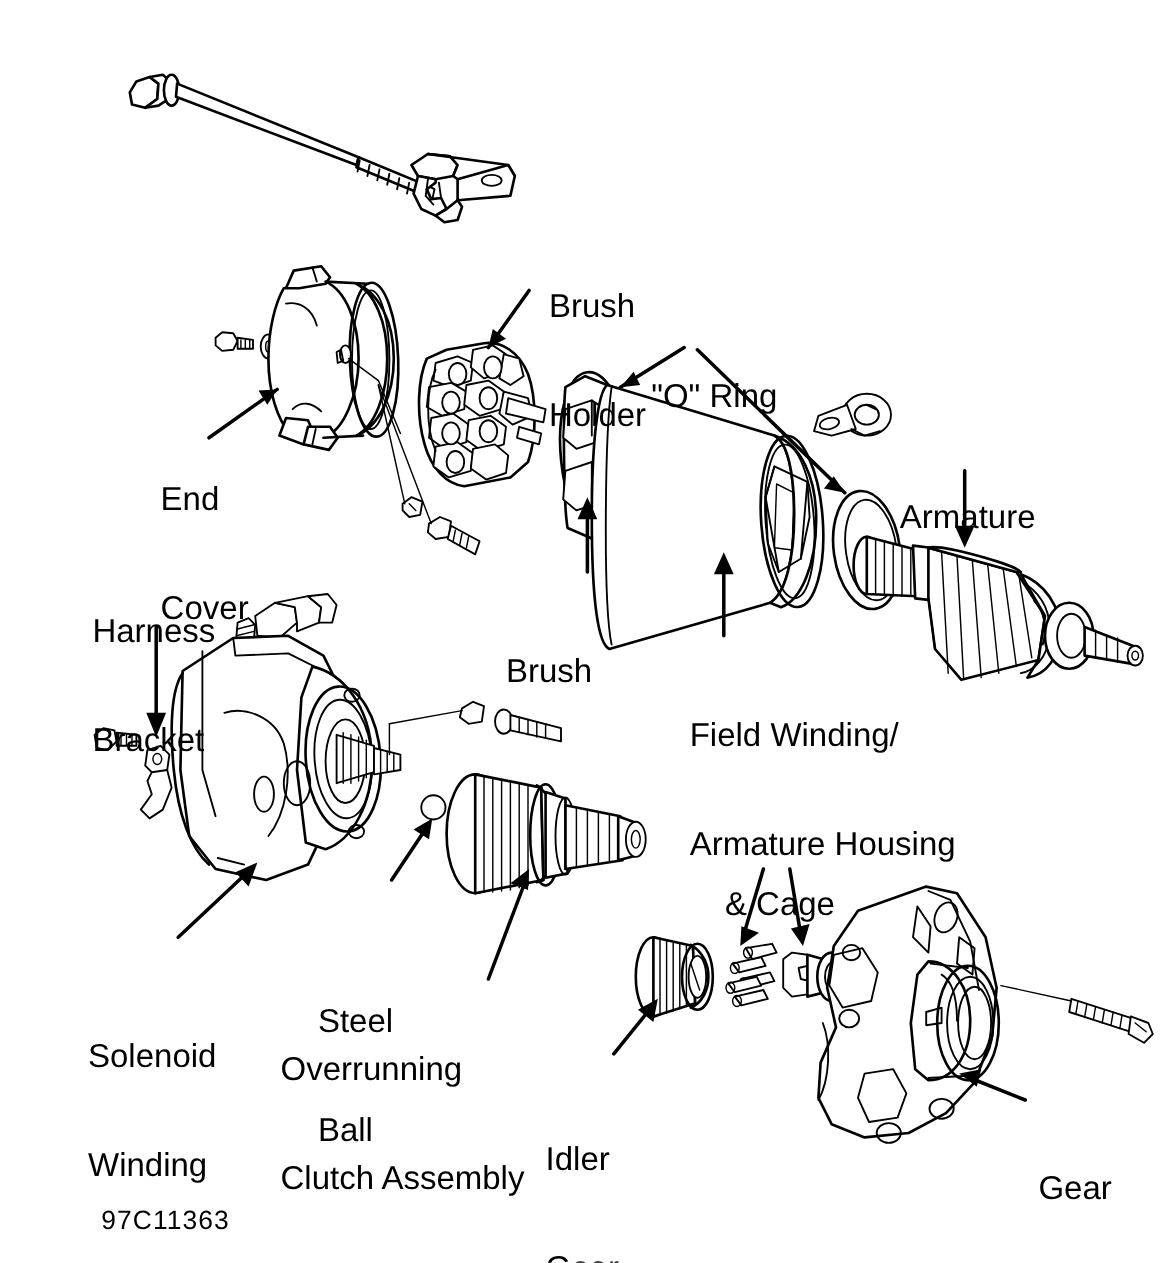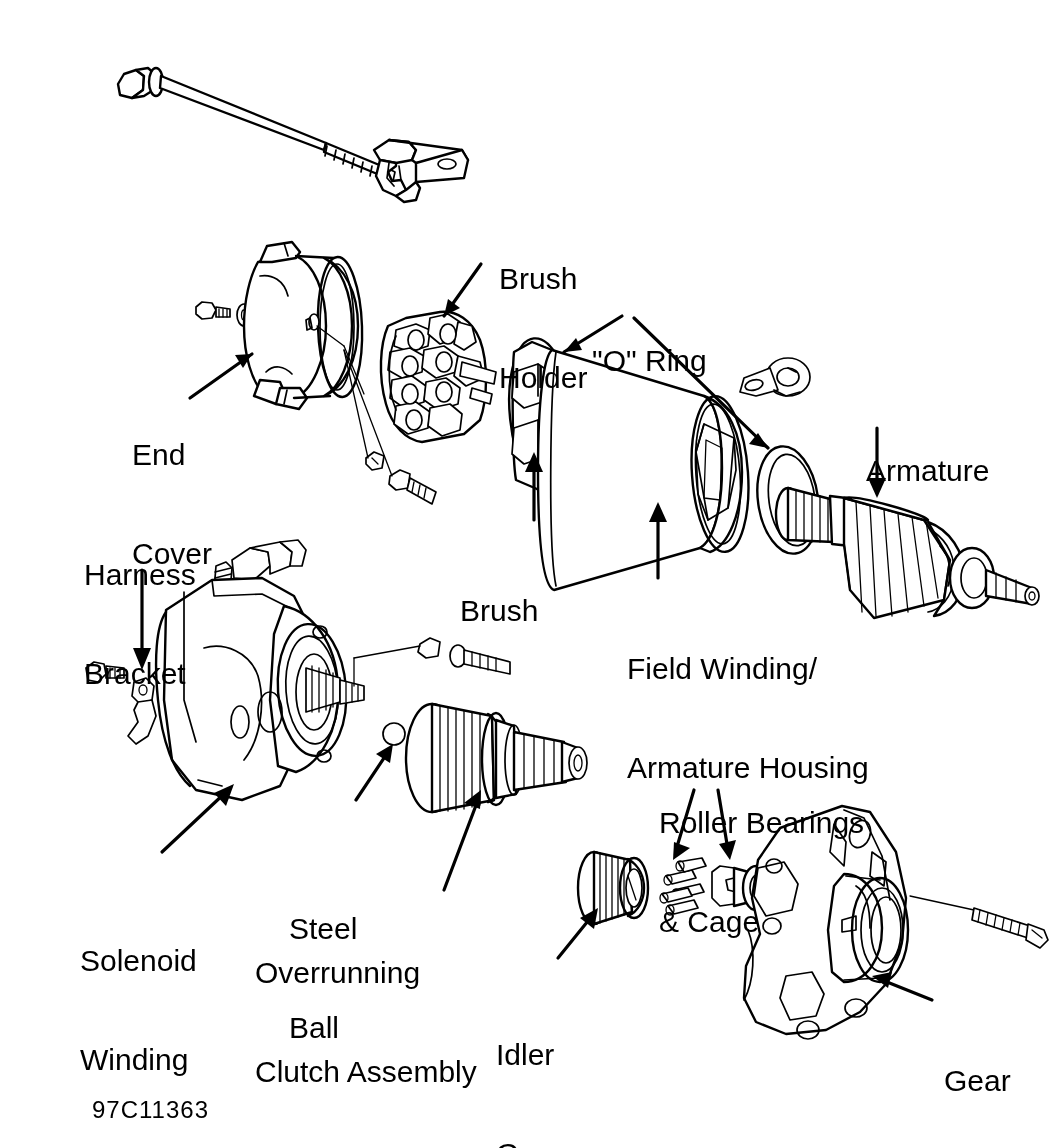--- a/index.html
+++ b/index.html
@@ -534,45 +534,44 @@
 
 <div class="lbl" style="left:455px;top:196px;">
   <div>Brush</div>
   <div>Holder</div>
 </div>
 
 <div class="lbl" style="left:548px;top:278px;">
   <div>"O" Ring</div>
 </div>
 
-<div class="lbl" style="left:88px;top:372px;">
+<div class="lbl" style="left:102px;top:372px;">
   <div>End</div>
   <div>Cover</div>
 </div>
 
-<div class="lbl" style="left:822px;top:388px;">
+<div class="lbl" style="left:774px;top:388px;">
   <div>Armature</div>
 </div>
 
 <div class="lbl" style="left:40px;top:492px;">
   <div>Harness</div>
   <div>Bracket</div>
 </div>
 
 <div class="lbl" style="left:416px;top:528px;">
   <div>Brush</div>
 </div>
 
 <div class="lbl" style="left:583px;top:586px;">
   <div>Field Winding/</div>
   <div>Armature Housing</div>
 </div>
 
 <div class="lbl" style="left:615px;top:740px;">
-  <div>Roller Bearings</div>
   <div>&amp; Cage</div>
 </div>
 
 <div class="lbl" style="left:245px;top:846px;">
   <div>Steel</div>
   <div>Ball</div>
 </div>
 
 <div class="lbl" style="left:36px;top:878px;">
   <div>Solenoid</div>

